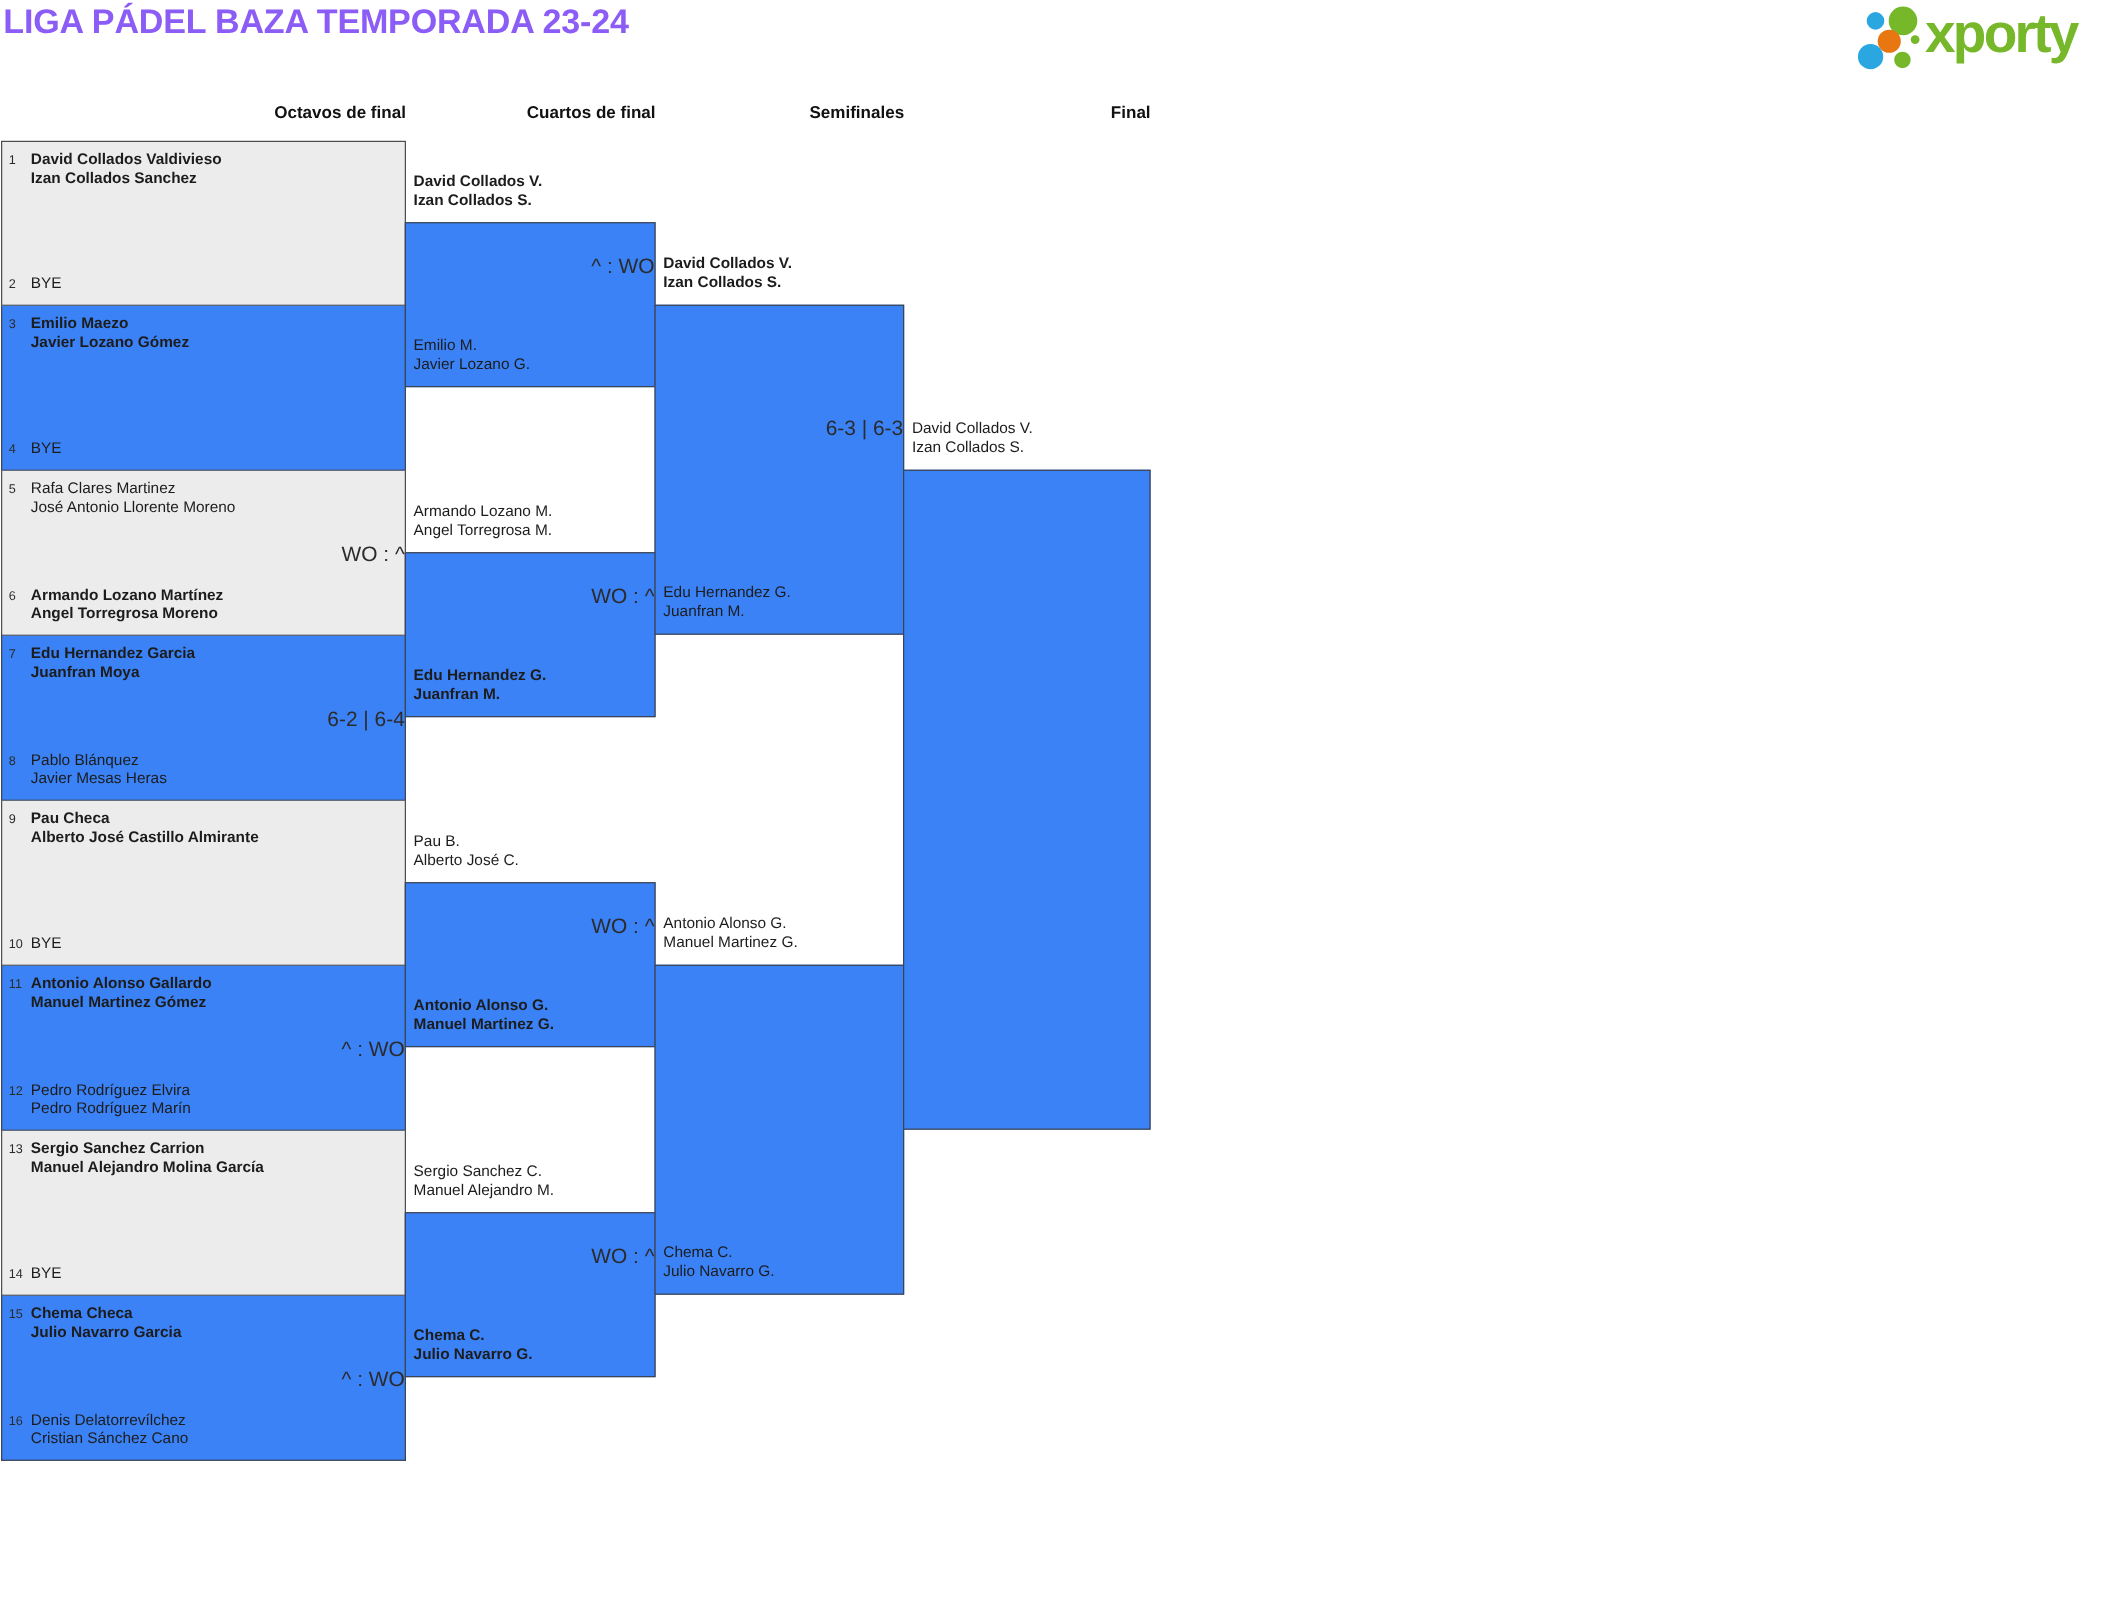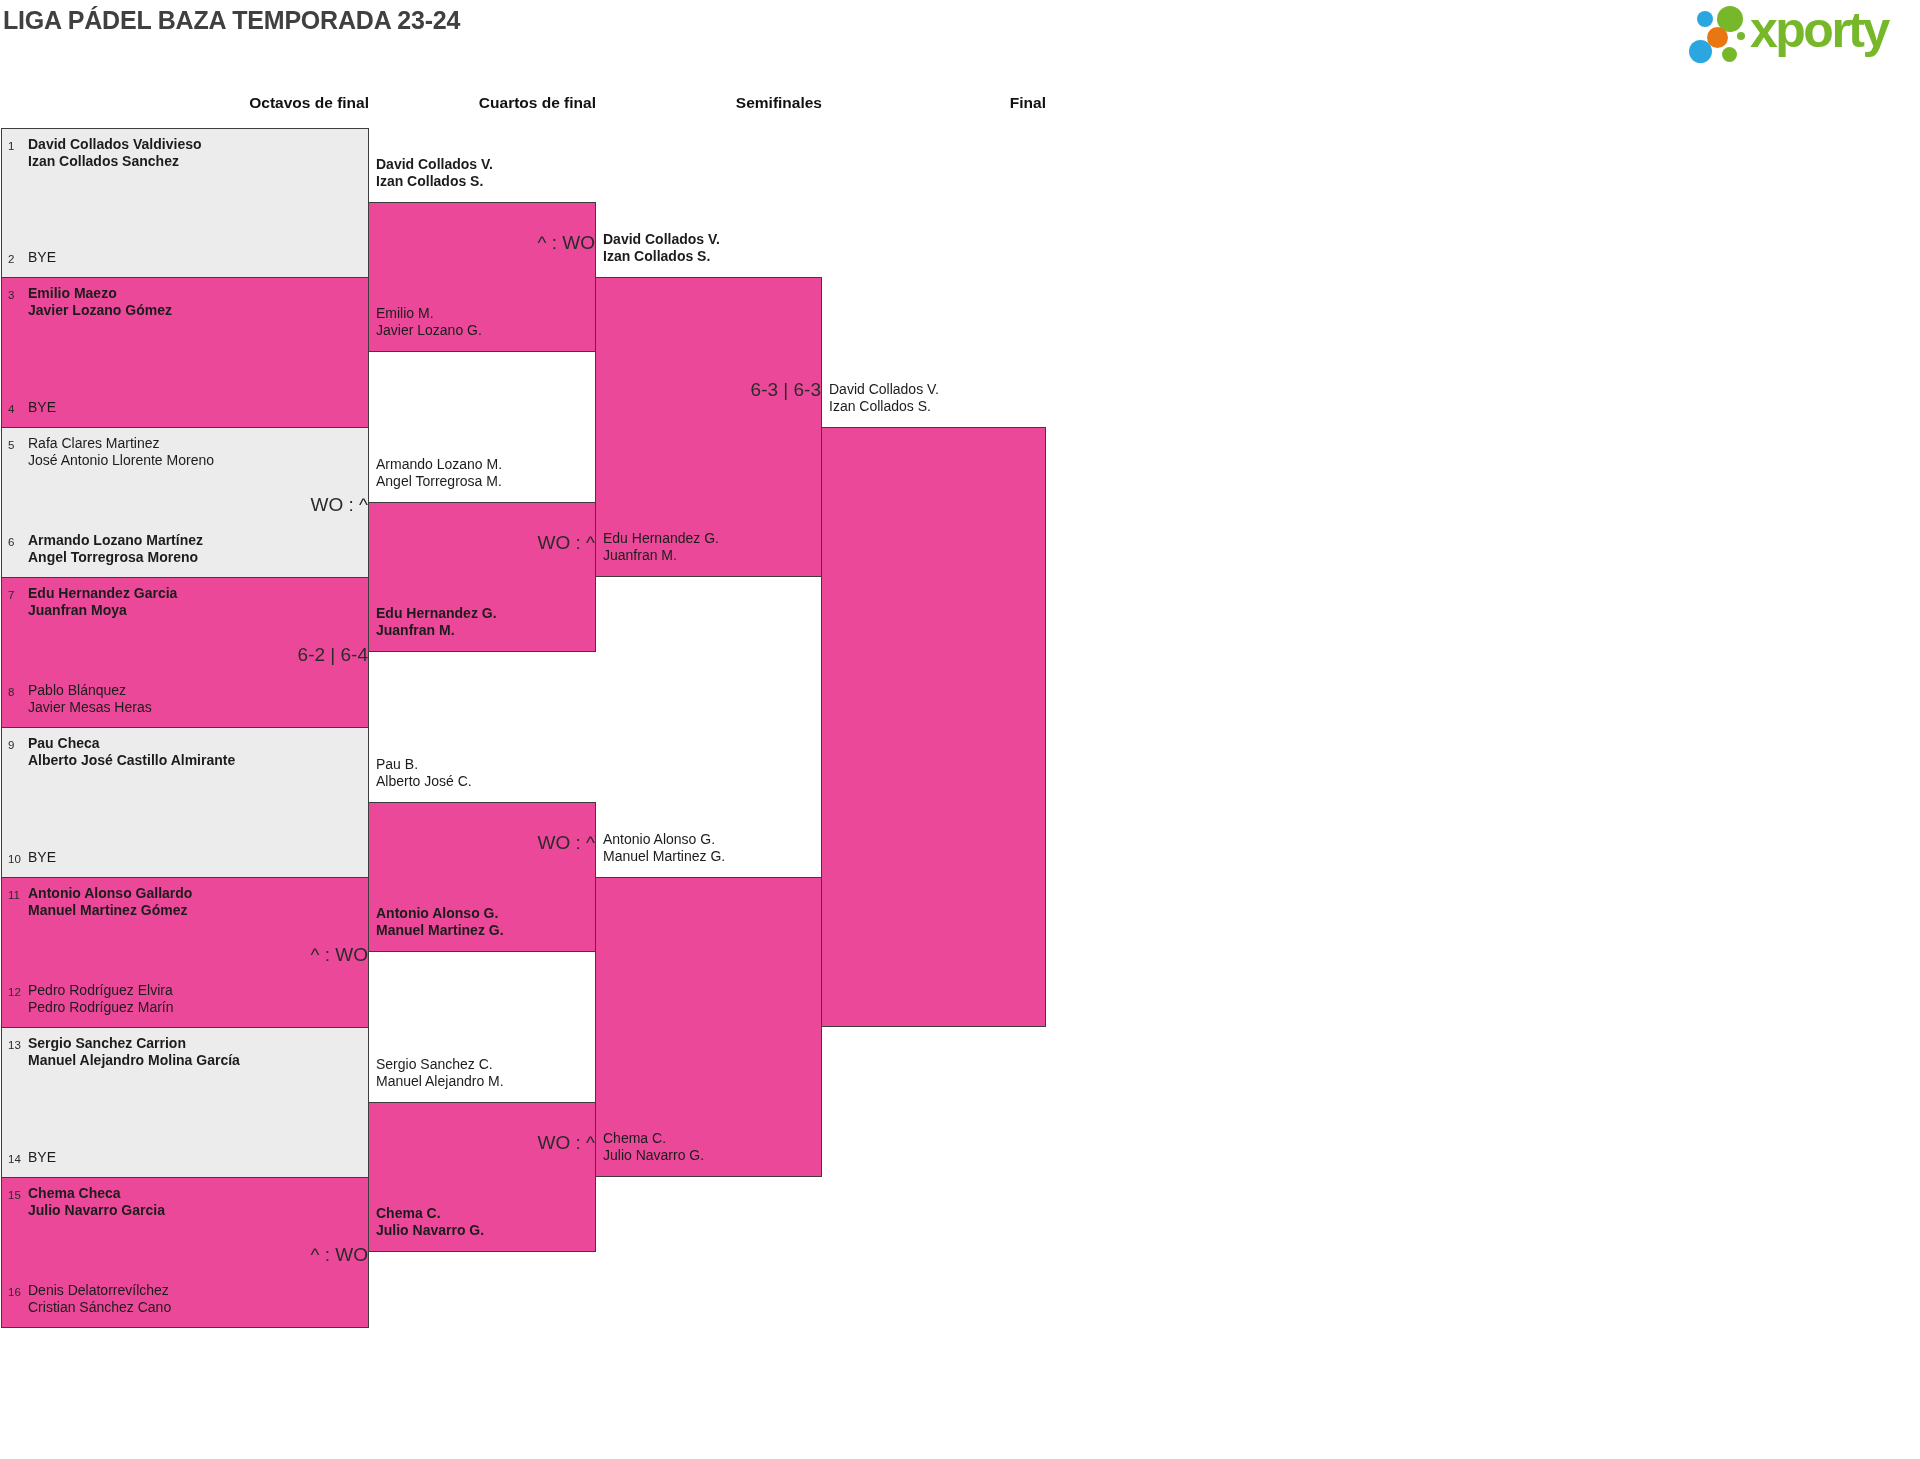--- a/index.html
+++ b/index.html
@@ -3,29 +3,29 @@
 <meta charset="utf-8">
 <style>
   html,body{margin:0;padding:0;background:#fff;}
   body{
     width:1920px;height:1459px;position:relative;overflow:hidden;
     font-family:"Liberation Sans","DejaVu Sans",sans-serif;color:#1c1c1c;
     -webkit-font-smoothing:antialiased;
   }
   .abs{position:absolute;}
   
-  .page-title{left:3px;top:4px;font-size:25px;line-height:32px;font-weight:700;color:#404040;letter-spacing:-.2px;white-space:nowrap;}
+  .page-title{left:3px;top:4px;font-size:31px;line-height:32px;font-weight:700;color:#8b5cf6;letter-spacing:-.2px;white-space:nowrap;}
   
   .logo{left:1688px;top:4px;width:222px;height:64px;}
   .dot{position:absolute;border-radius:50%;}
   .logo-text{position:absolute;left:62px;top:-6px;font-size:50px;font-weight:700;letter-spacing:-2.5px;line-height:64px;}
   
   .round-header{top:94px;font-size:15.5px;font-weight:600;text-align:right;color:#111;}
   
-  .box{position:absolute;box-sizing:border-box;border:1px solid #3d3d3d;background:#ec4899;}
+  .box{position:absolute;box-sizing:border-box;border:1px solid #3d3d3d;background:#3b82f6;}
   .r16{left:1px;width:368px;height:150px;border-top:none;}
   .r16.first{border-top:1px solid #3d3d3d;}
   .r16.shaded{background:#ececec;}
   .qf{left:368px;width:228px;height:150px;}
   .sf{left:595px;width:227px;height:300px;}
   .final-box{left:821px;width:225px;height:600px;}
   
   .slot{position:absolute;left:0;right:0;display:flex;align-items:flex-start;}
   .slot.top{top:7px;}
   .slot.bottom{bottom:11px;}

